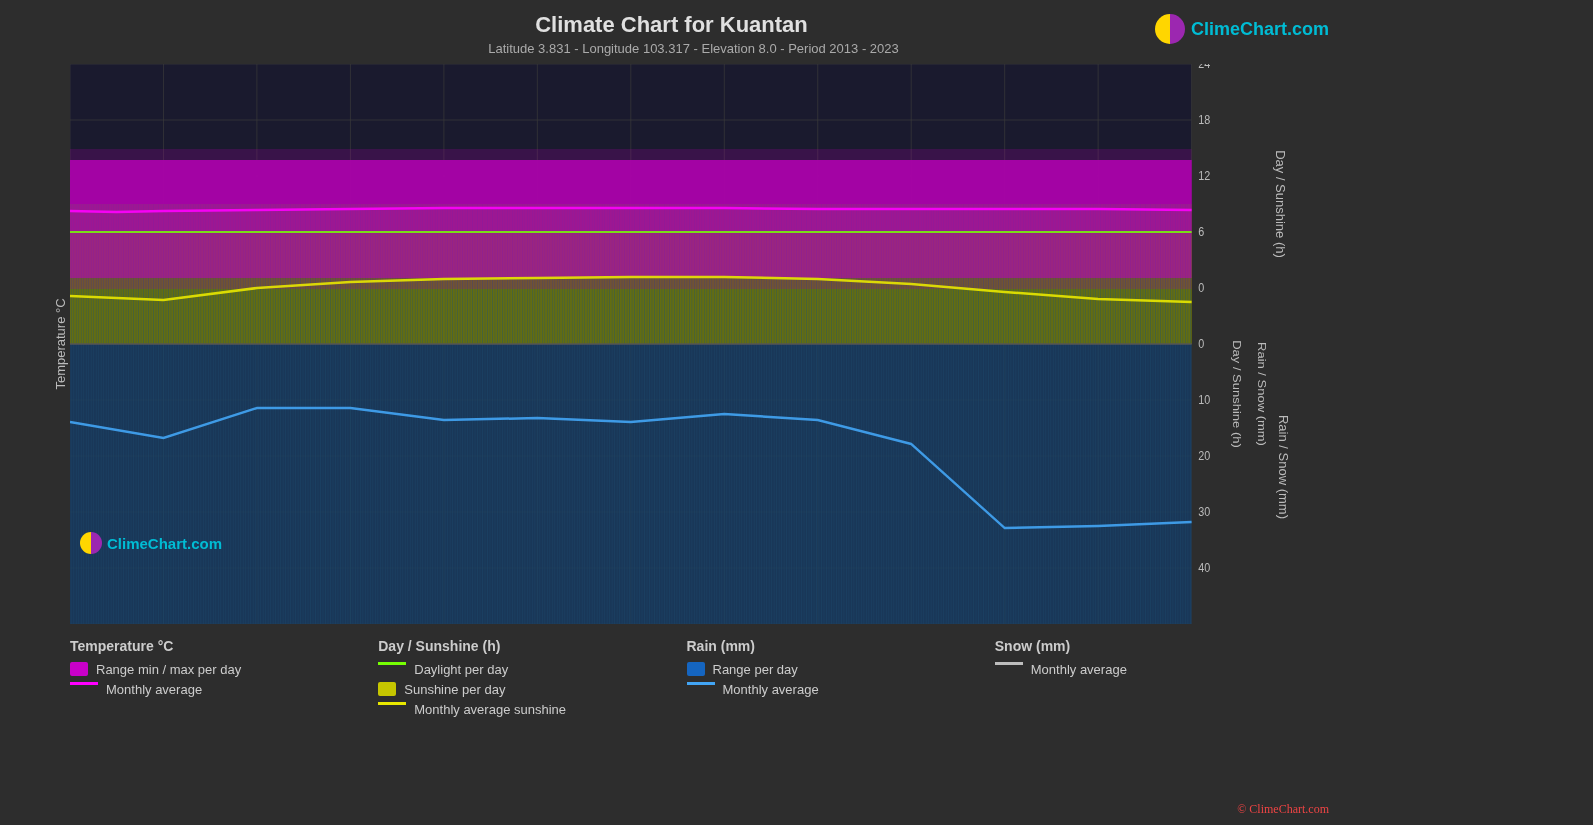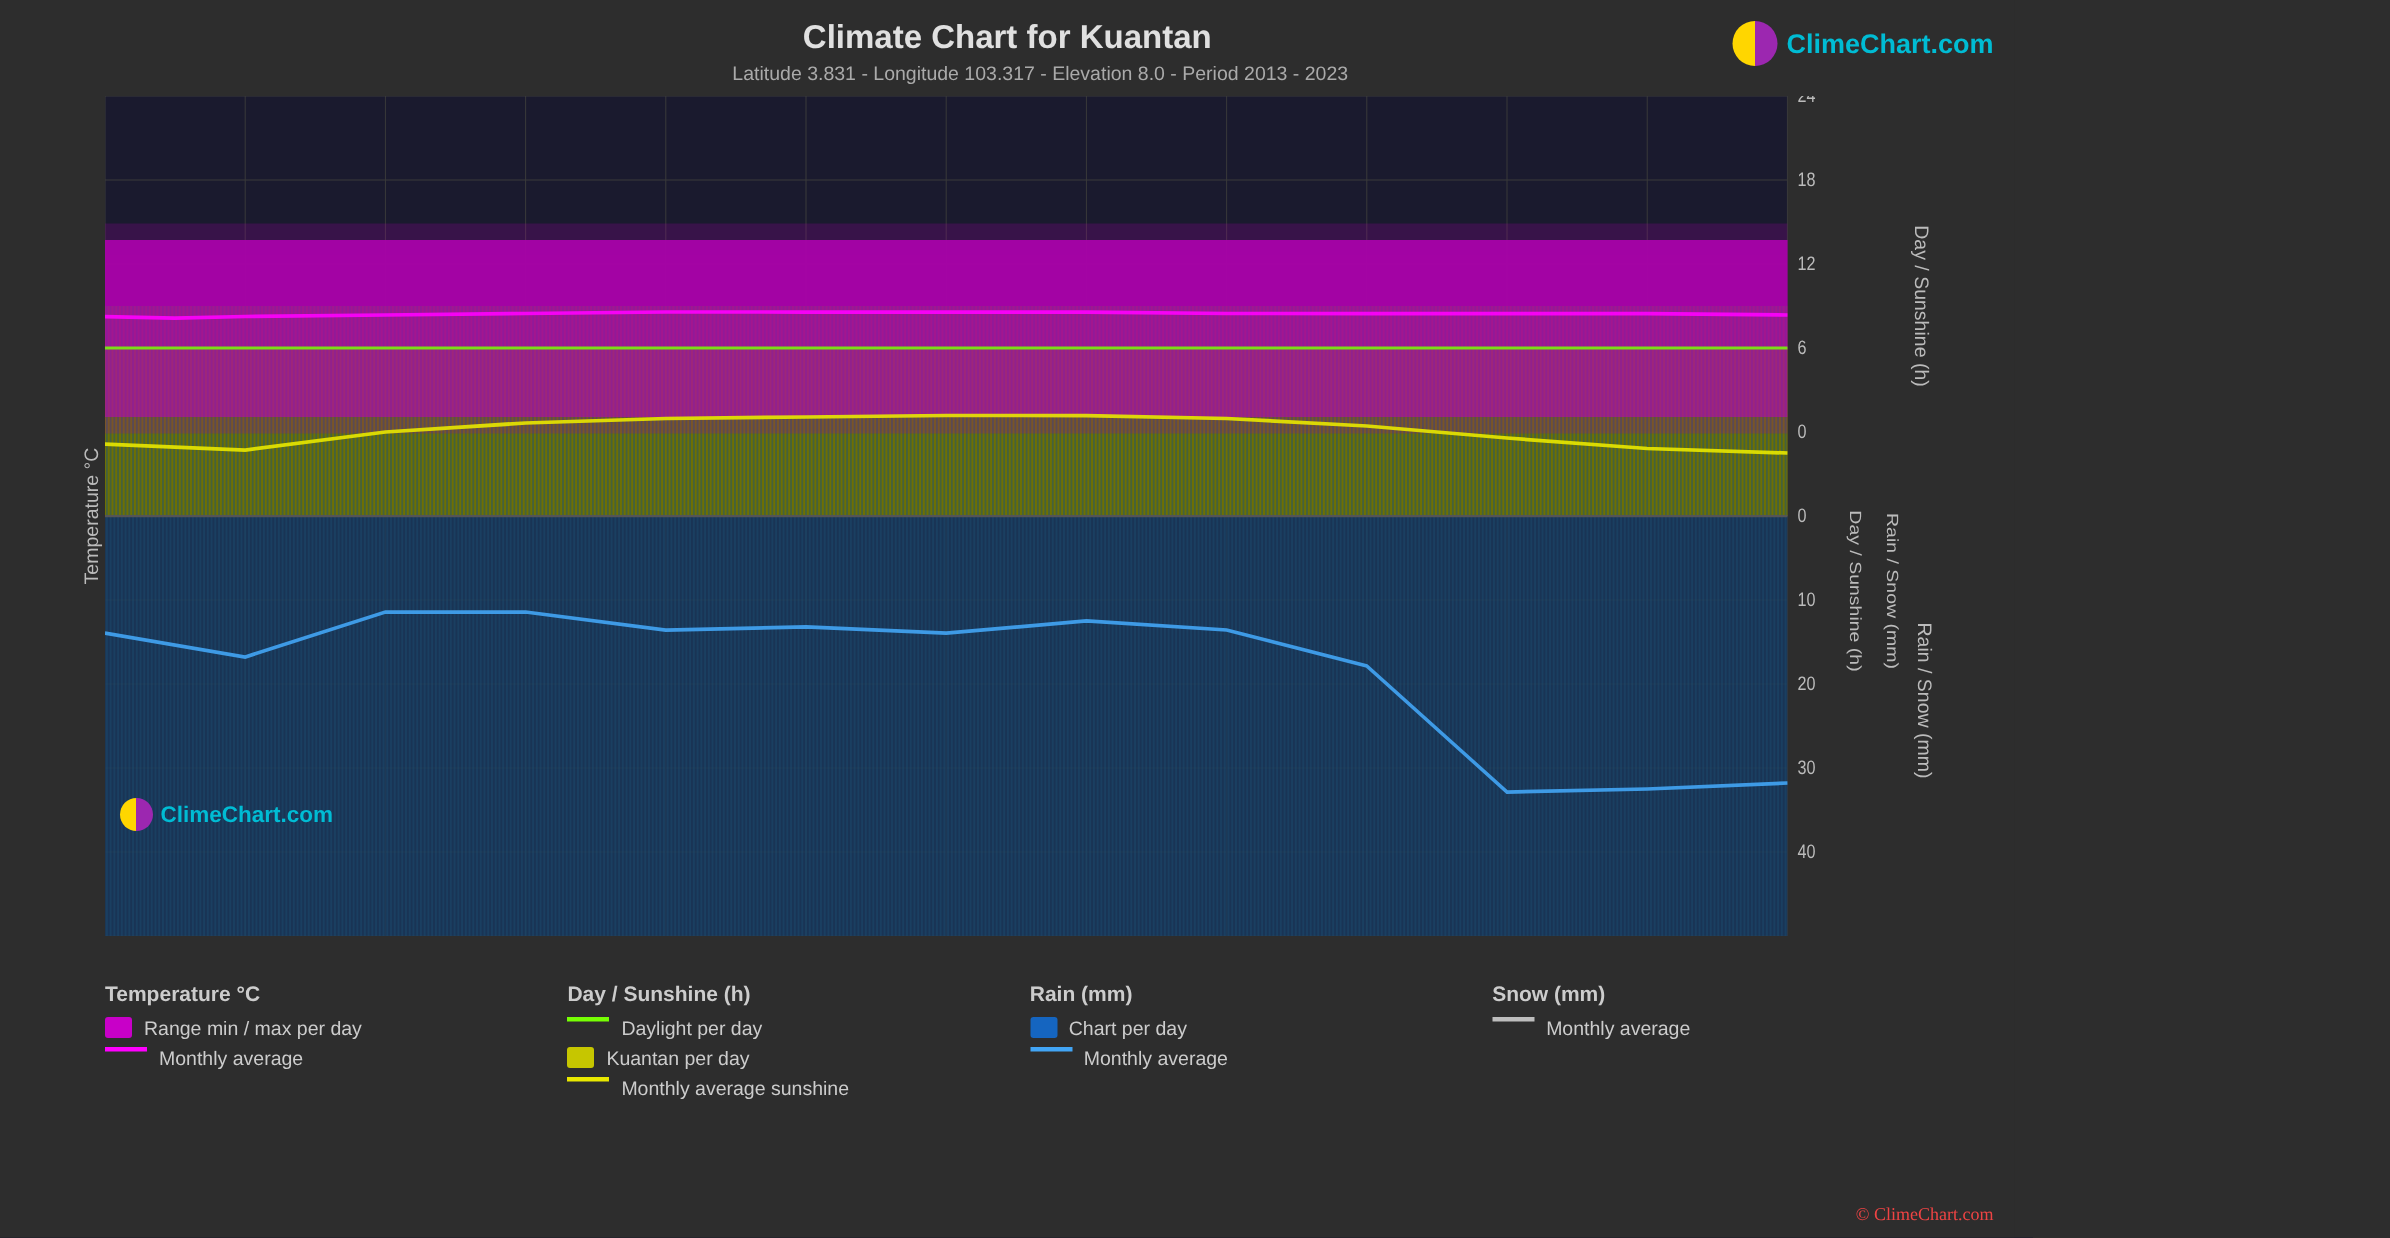--- a/index.html
+++ b/index.html
@@ -26,21 +26,21 @@
     }
     .chart-subtitle {
       text-align: center;
       color: #aaa;
       font-size: 13px;
       margin-top: 3px;
       margin-left: 44px;
     }
     .chart-area {
       position: relative;
-      margin: 8px 60px 16px 70px;
+      margin: 8px 60px 0 70px;
       height: 560px;
     }
     .chart-svg {
       width: 100%;
       height: 100%;
     }
     .legend-area {
       display: flex;
       flex-direction: row;
       justify-content: space-between;
@@ -294,33 +294,33 @@
     </div>
 
     <div class="legend-col">
       <div class="legend-title">Day / Sunshine (h)</div>
       <div class="legend-item">
         <div class="legend-line" style="background:#76ff03;"></div>
         <span>Daylight per day</span>
       </div>
       <div class="legend-item">
         <div class="legend-swatch" style="background:#c6c600;"></div>
-        <span>Kuantan per day</span>
+        <span>Sunshine per day</span>
       </div>
       <div class="legend-item">
         <div class="legend-line" style="background:#e8e800;"></div>
         <span>Monthly average sunshine</span>
       </div>
     </div>
 
     <div class="legend-col">
       <div class="legend-title">Rain (mm)</div>
       <div class="legend-item">
         <div class="legend-swatch" style="background:#1565c0;"></div>
-        <span>Chart per day</span>
+        <span>Range per day</span>
       </div>
       <div class="legend-item">
         <div class="legend-line" style="background:#42a5f5;"></div>
         <span>Monthly average</span>
       </div>
     </div>
 
     <div class="legend-col">
       <div class="legend-title">Snow (mm)</div>
       <div class="legend-item">

